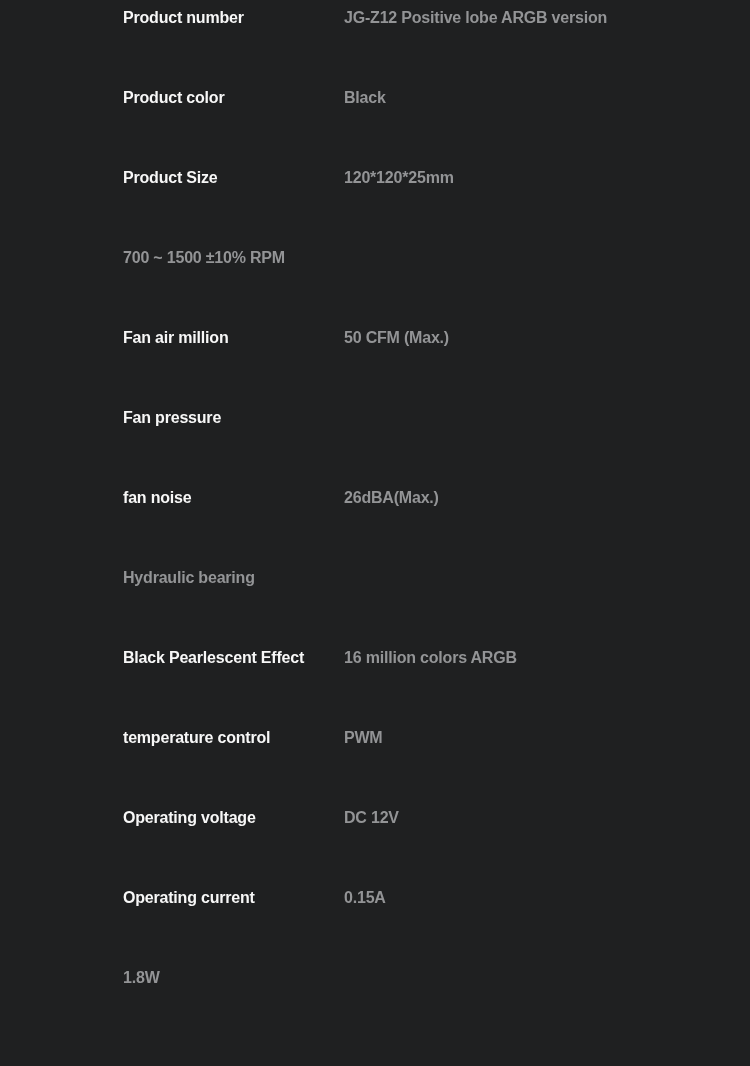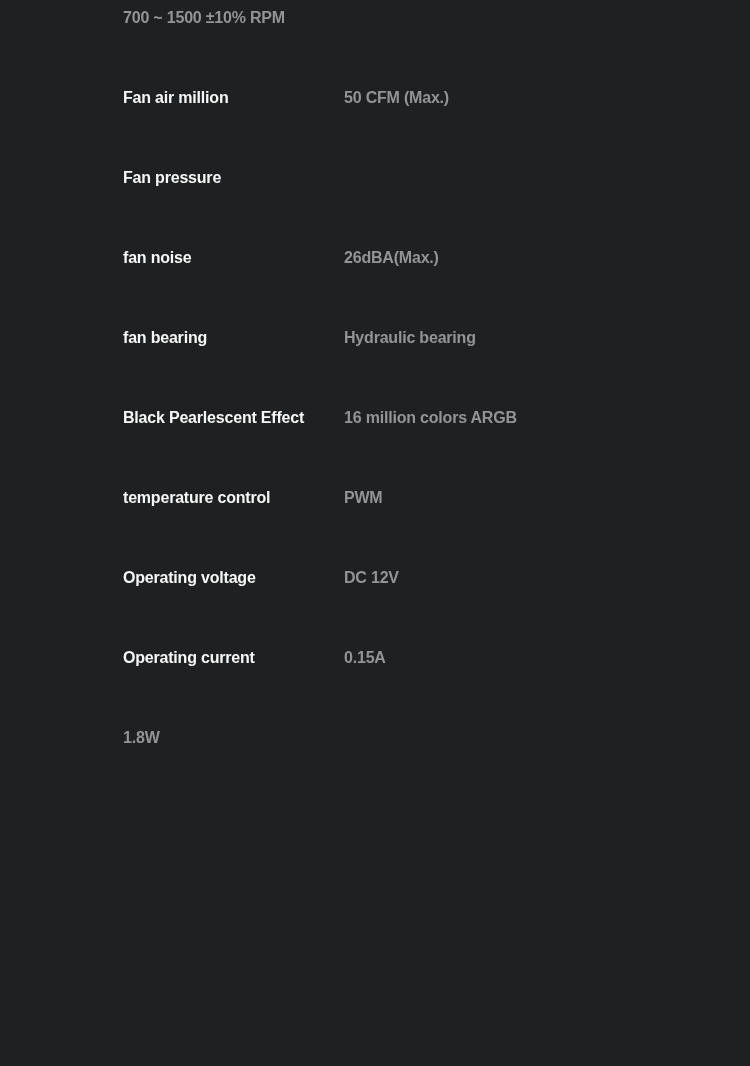--- a/index.html
+++ b/index.html
@@ -36,43 +36,54 @@
     font-weight: 700;
     line-height: 24px;
     letter-spacing: -0.2px;
   }
 </style>
 </head>
 <body>
 
 <div class="spec-sheet">
 
+  <div class="spec-row">
+    <div class="spec-label">Product number</div>
+    <div class="spec-value">JG-Z12 Positive lobe ARGB version</div>
+  </div>
 
+  <div class="spec-row">
+    <div class="spec-label">Product color</div>
+    <div class="spec-value">Black</div>
+  </div>
 
+  <div class="spec-row">
+    <div class="spec-label">Product Size</div>
+    <div class="spec-value">120*120*25mm</div>
+  </div>
 
   <div class="spec-row">
     <div class="spec-value">700 ~ 1500 ±10% RPM</div>
   </div>
 
   <div class="spec-row">
     <div class="spec-label">Fan air million</div>
     <div class="spec-value">50 CFM (Max.)</div>
   </div>
 
   <div class="spec-row">
     <div class="spec-label">Fan pressure</div>
   </div>
 
   <div class="spec-row">
     <div class="spec-label">fan noise</div>
     <div class="spec-value">26dBA(Max.)</div>
   </div>
 
   <div class="spec-row">
-    <div class="spec-label">fan bearing</div>
     <div class="spec-value">Hydraulic bearing</div>
   </div>
 
   <div class="spec-row">
     <div class="spec-label">Black Pearlescent Effect</div>
     <div class="spec-value">16 million colors ARGB</div>
   </div>
 
   <div class="spec-row">
     <div class="spec-label">temperature control</div>

